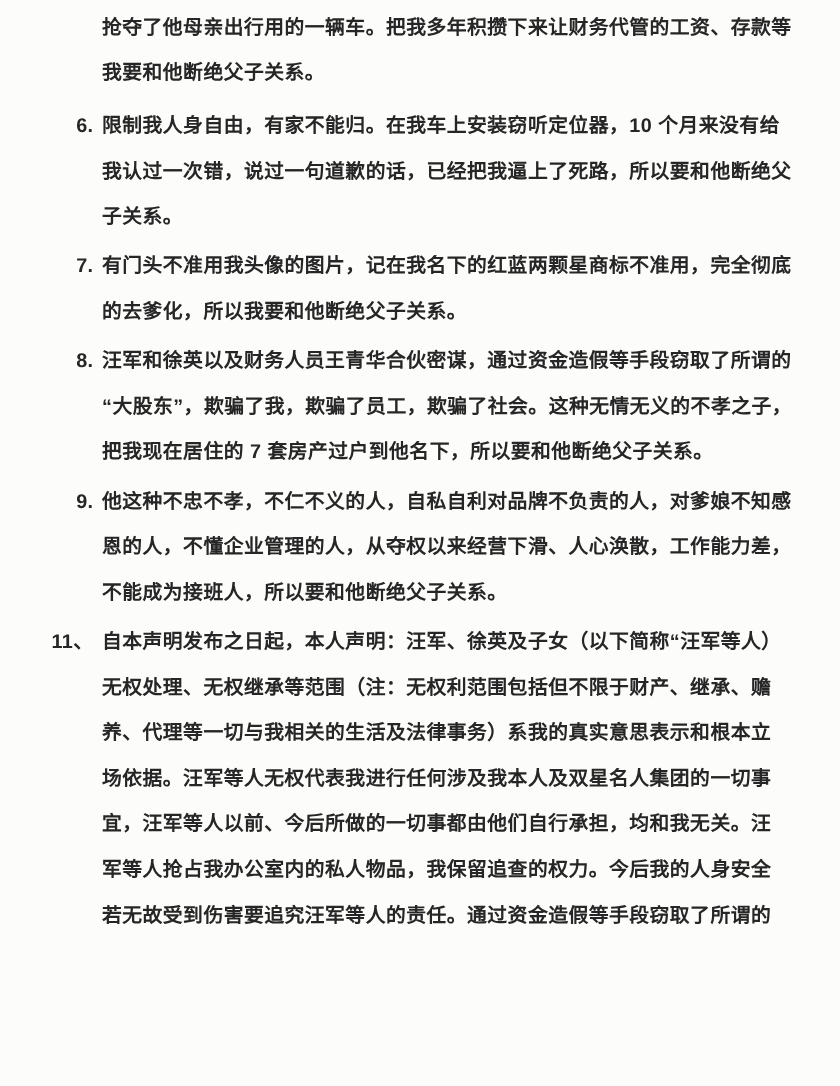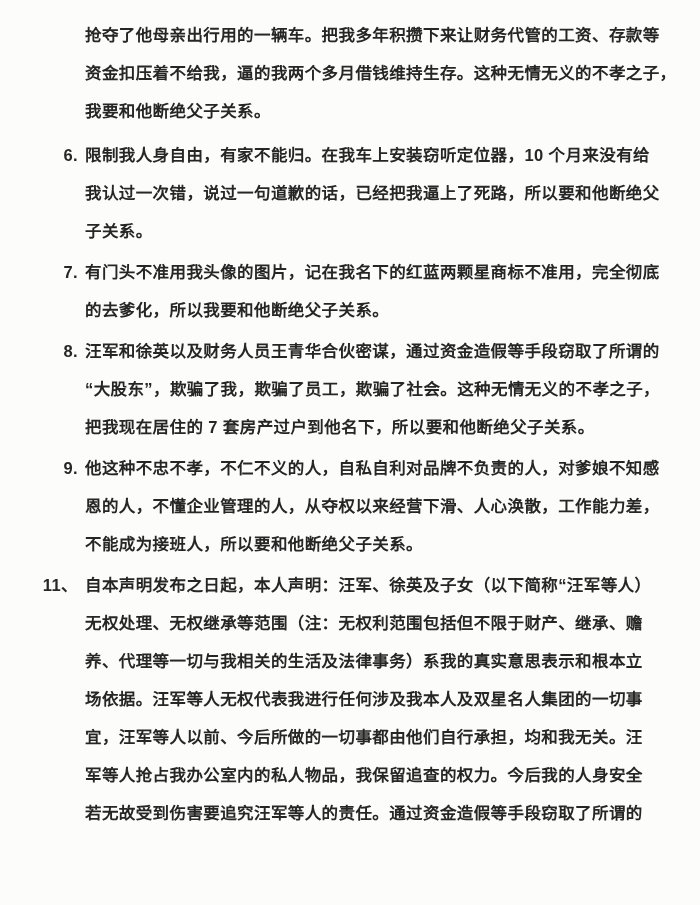--- a/index.html
+++ b/index.html
@@ -7,21 +7,21 @@
     padding: 0;
     background: #f4f4f2;
   }
   .page {
     position: relative;
     width: 700px;
     height: 905px;
     margin: 0 auto;
     background: #fcfcfb;
     box-sizing: border-box;
-    padding-top: 16px;
+    padding-top: 4px;
     overflow: hidden;
     font-family: "Liberation Sans", sans-serif;
     font-weight: bold;
     color: #262626;
   }
   .item {
     display: flex;
     align-items: flex-start;
     margin-bottom: 3px;
   }
@@ -54,21 +54,20 @@
 </style>
 </head>
 <body>
 
 <div class="page">
 
   <div class="item first">
     <span class="num"></span>
     <div class="lines">
       <div class="line">抢夺了他母亲出行用的一辆车。把我多年积攒下来让财务代管的工资、存款等</div>
-      <div class="line">资金扣压着不给我，逼的我两个多月借钱维持生存。这种无情无义的不孝之子，</div>
       <div class="line">我要和他断绝父子关系。</div>
     </div>
   </div>
 
   <div class="item">
     <span class="num">6.</span>
     <div class="lines">
       <div class="line">限制我人身自由，有家不能归。在我车上安装窃听定位器，10 个月来没有给</div>
       <div class="line">我认过一次错，说过一句道歉的话，已经把我逼上了死路，所以要和他断绝父</div>
       <div class="line">子关系。</div>

